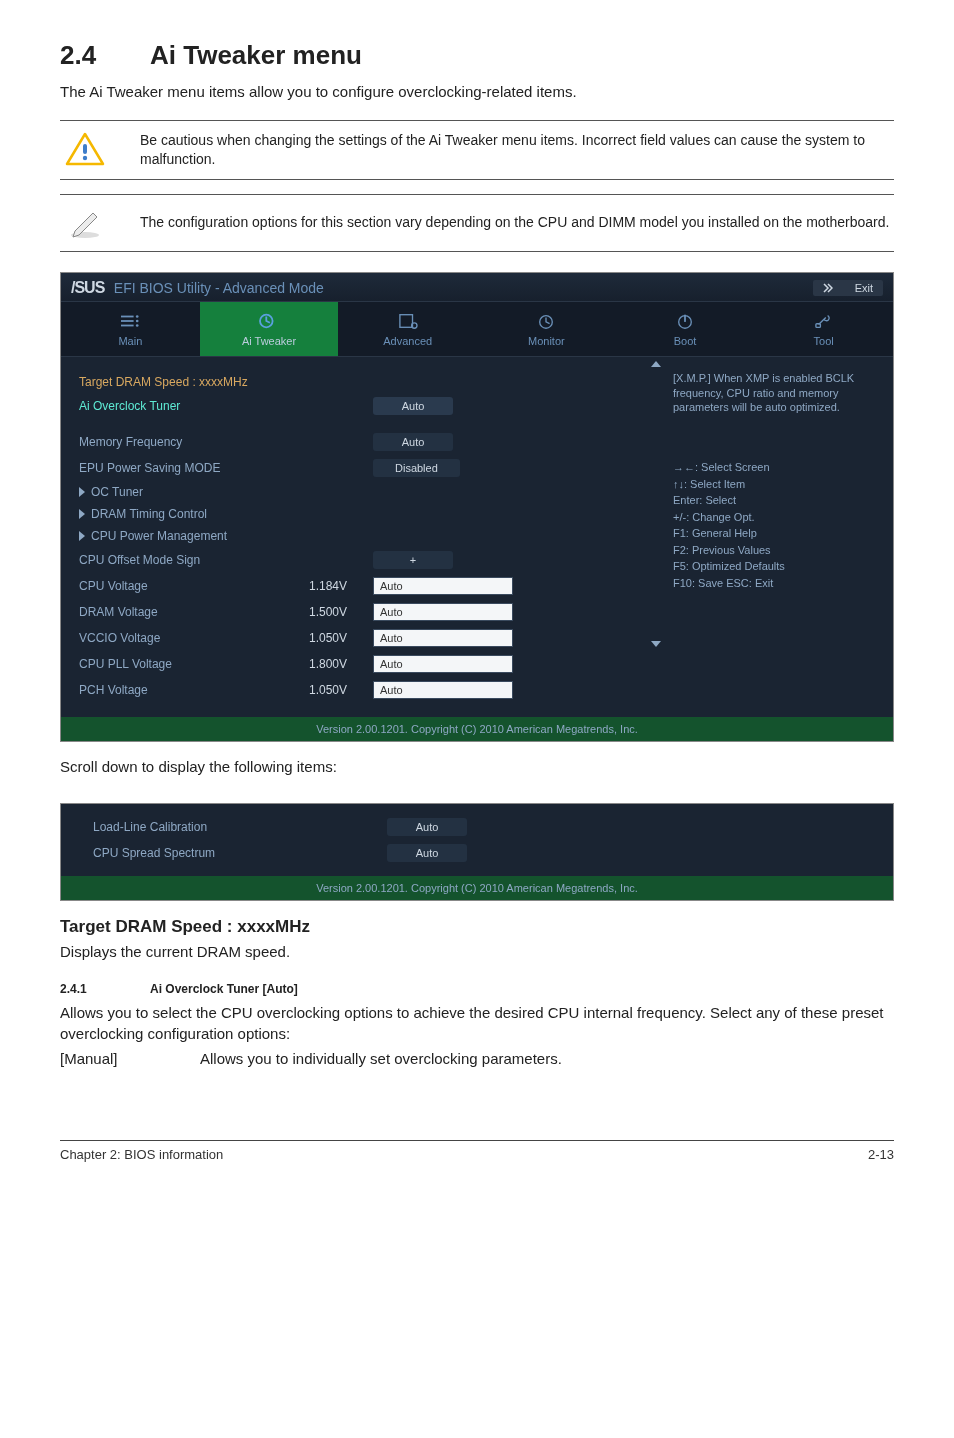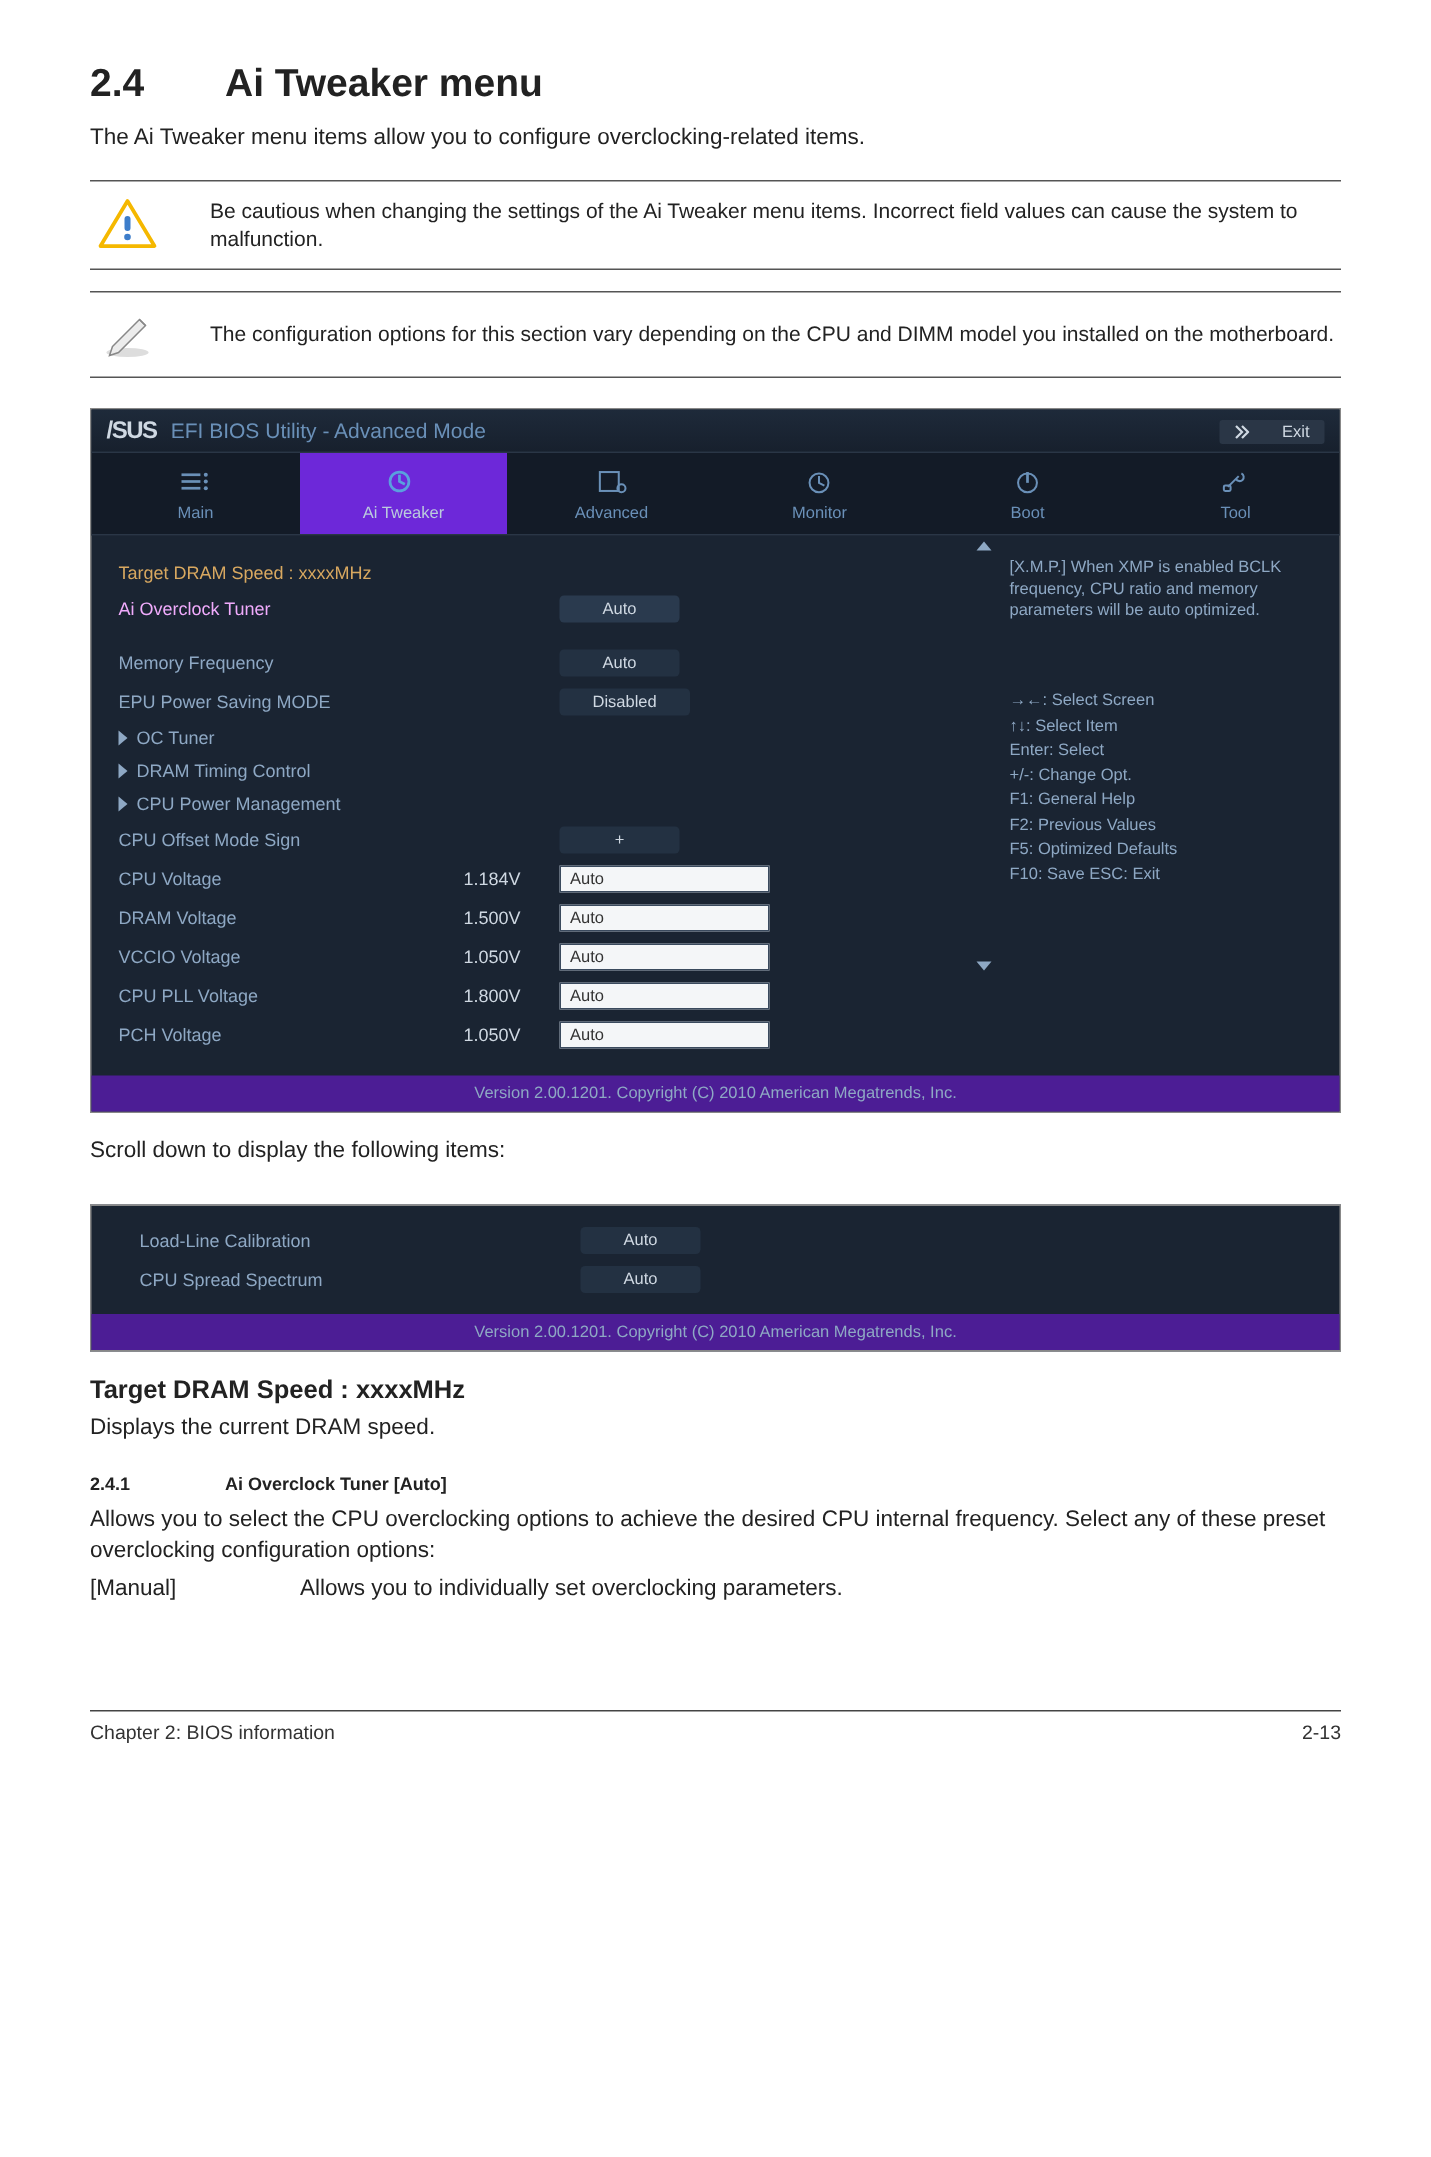--- a/index.html
+++ b/index.html
@@ -18,44 +18,44 @@
   
   
   .bios-frame { border: 1px solid #888; background: #1a2432; color: #b8c4d4; font-size: 12px; margin: 20px 0 16px; }
   .bios-titlebar { display: flex; align-items: center; justify-content: space-between; padding: 6px 10px 4px; background: linear-gradient(#1e2a3a,#17202d); }
   .bios-logo { font-weight: bold; color: #cfd8e2; font-size: 16px; letter-spacing: -1px; }
   .bios-sub { color: #6a90b8; font-size: 14px; margin-left: 6px; font-weight: normal; letter-spacing: 0; }
   .exit-btn { background: #2a3646; padding: 2px 10px; font-size: 11px; color: #cfd8e2; border-radius: 2px; display:flex; align-items:center; gap:22px;}
   
   .bios-tabs { display: flex; background: #131b27; border-top: 1px solid #2a3646; border-bottom: 1px solid #2a3646; }
   .bios-tab { flex: 1; text-align: center; padding: 10px 0 8px; color: #6a90b8; position: relative; }
-  .bios-tab.active { background: #6d28d9; color: #bcd; }
+  .bios-tab.active { background: #15803d; color: #bcd; }
   .tab-icon { display: block; margin: 0 auto 4px; width: 22px; height: 18px; }
   .tab-label { font-size: 11px; }
   
   .bios-body { display: flex; min-height: 340px; }
   .bios-left { flex: 1; padding: 14px 14px 14px 18px; }
   .bios-right { width: 230px; padding: 14px 14px 14px 10px; font-size: 11px; color: #8ea8c4; line-height: 1.35; }
   
   .bios-row { display: flex; align-items: center; padding: 4px 0; font-size: 12px; }
   .row-label { flex: 0 0 230px; color: #8ea8c4; }
-  .row-label.blue { color: #f0abfc; }
+  .row-label.blue { color: #5eead4; }
   .row-label.orange { color: #d8a860; }
   .row-val { flex: 0 0 64px; color: #cfd8e2; text-align: left; }
   .row-ctrl { flex: 1; }
   
   .pill { display: inline-block; background: #2a3a4e; color: #cfd8e2; padding: 3px 22px; border-radius: 3px; font-size: 11px; min-width: 80px; text-align: center; }
   .pill.dark { background: #233142; }
   .textfield { display: inline-block; background: #f4f6f8; color: #333; padding: 2px 6px; font-size: 11px; width: 140px; border: 1px solid #3a4a5e; }
   
   .chevron { display:inline-block; width:0; height:0; border-top:5px solid transparent; border-bottom:5px solid transparent; border-left:6px solid #8ea8c4; margin-right:6px; vertical-align: middle;}
   
   .help-box { margin-top: 44px; font-size: 11px; color: #8ea8c4; line-height: 1.5; }
   
-  .bios-footer { background: #4c1d95; text-align: center; padding: 6px 0; font-size: 11px; color: #8ea8c4; }
+  .bios-footer { background: #14532d; text-align: center; padding: 6px 0; font-size: 11px; color: #8ea8c4; }
   
   .scrollbar-stub { width: 14px; display:flex; flex-direction:column; justify-content:space-between; align-items:center; padding: 4px 0 70px;}
   .sb-arrow { width:0;height:0;border-left:5px solid transparent;border-right:5px solid transparent;}
   .sb-arrow.up{border-bottom:6px solid #8ea8c4;}
   .sb-arrow.down{border-top:6px solid #8ea8c4;}
   
   
   .bios-frame.small .bios-body { min-height: 50px; }
   
   p.caption { font-size: 15px; margin: 10px 0 28px; }

